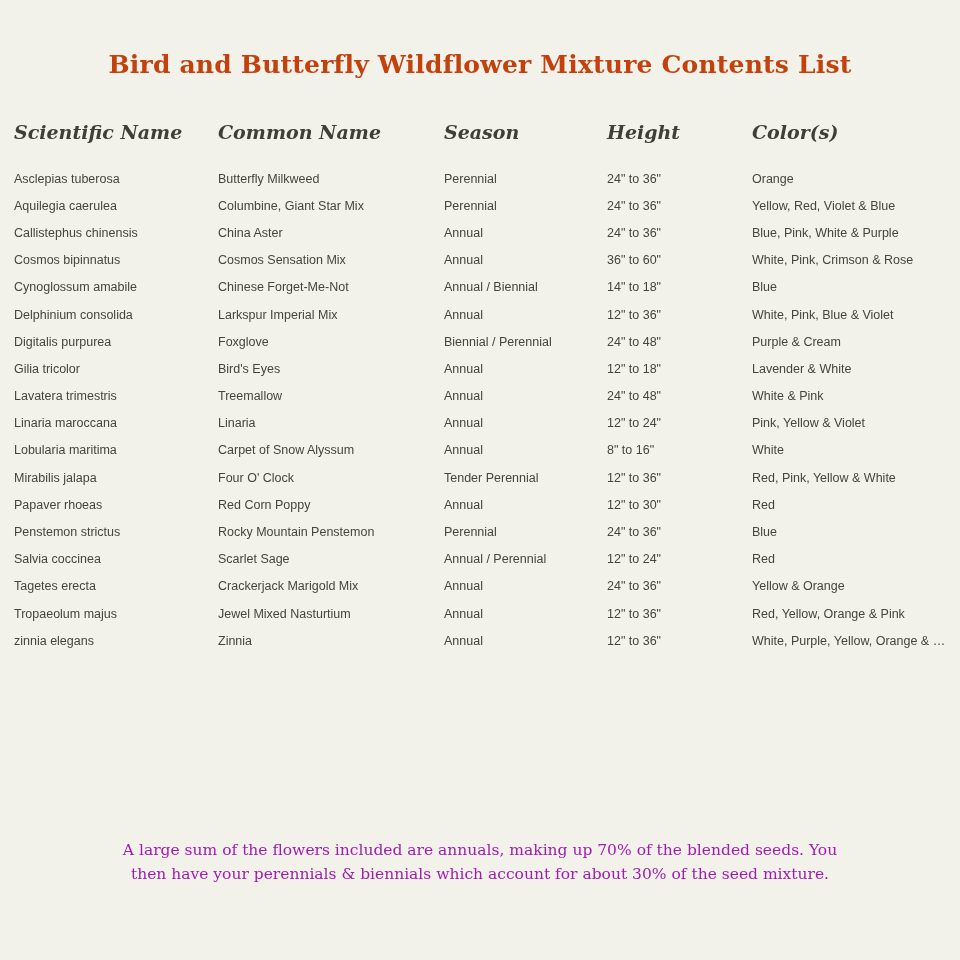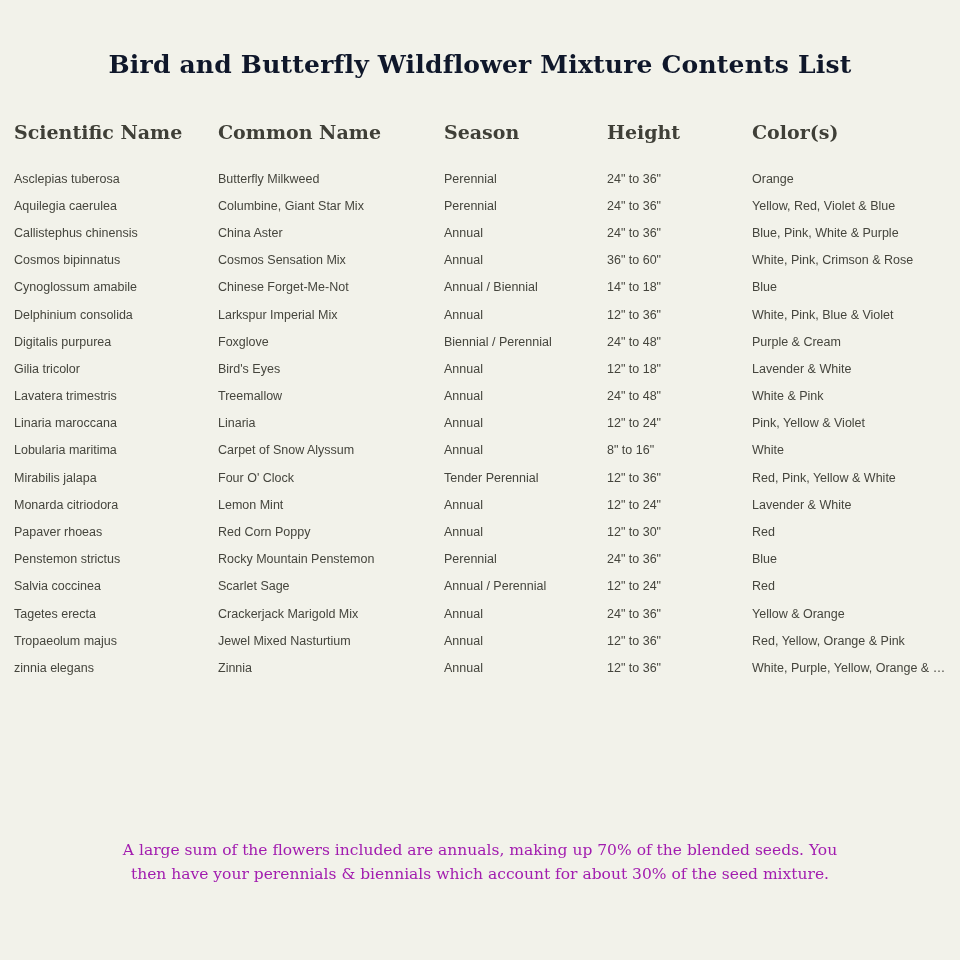--- a/index.html
+++ b/index.html
@@ -18,41 +18,42 @@
     position: relative;
     width: 960px;
     height: 960px;
     box-sizing: border-box;
   }
   .title {
     text-align: center;
     font-family: "DejaVu Serif", serif;
     font-weight: bold;
     font-size: 25px;
-    color: #0f172a;
+    color: #c2410c;
     letter-spacing: 0.2px;
     padding-top: 50px;
   }
   .table-wrap {
     padding: 0 14px;
     margin-top: 42px;
   }
   table.contents {
     width: 100%;
     border-collapse: collapse;
     table-layout: fixed;
   }
   table.contents th {
     text-align: left;
     font-family: "DejaVu Serif", serif;
     font-size: 19px;
     font-weight: bold;
     color: #3f3f37;
     padding: 0 0 22px 0;
     vertical-align: top;
+    font-style: italic;
   }
   table.contents td {
     text-align: left;
     font-size: 12.5px;
     color: #45453d;
     padding: 6.6px 0;
     vertical-align: top;
     white-space: nowrap;
     overflow: hidden;
     text-overflow: ellipsis;
@@ -180,27 +181,20 @@
             <td>White</td>
           </tr>
           <tr>
             <td>Mirabilis jalapa</td>
             <td>Four O' Clock</td>
             <td>Tender Perennial</td>
             <td>12" to 36"</td>
             <td>Red, Pink, Yellow &amp; White</td>
           </tr>
           <tr>
-            <td>Monarda citriodora</td>
-            <td>Lemon Mint</td>
-            <td>Annual</td>
-            <td>12" to 24"</td>
-            <td>Lavender &amp; White</td>
-          </tr>
-          <tr>
             <td>Papaver rhoeas</td>
             <td>Red Corn Poppy</td>
             <td>Annual</td>
             <td>12" to 30"</td>
             <td>Red</td>
           </tr>
           <tr>
             <td>Penstemon strictus</td>
             <td>Rocky Mountain Penstemon</td>
             <td>Perennial</td>

